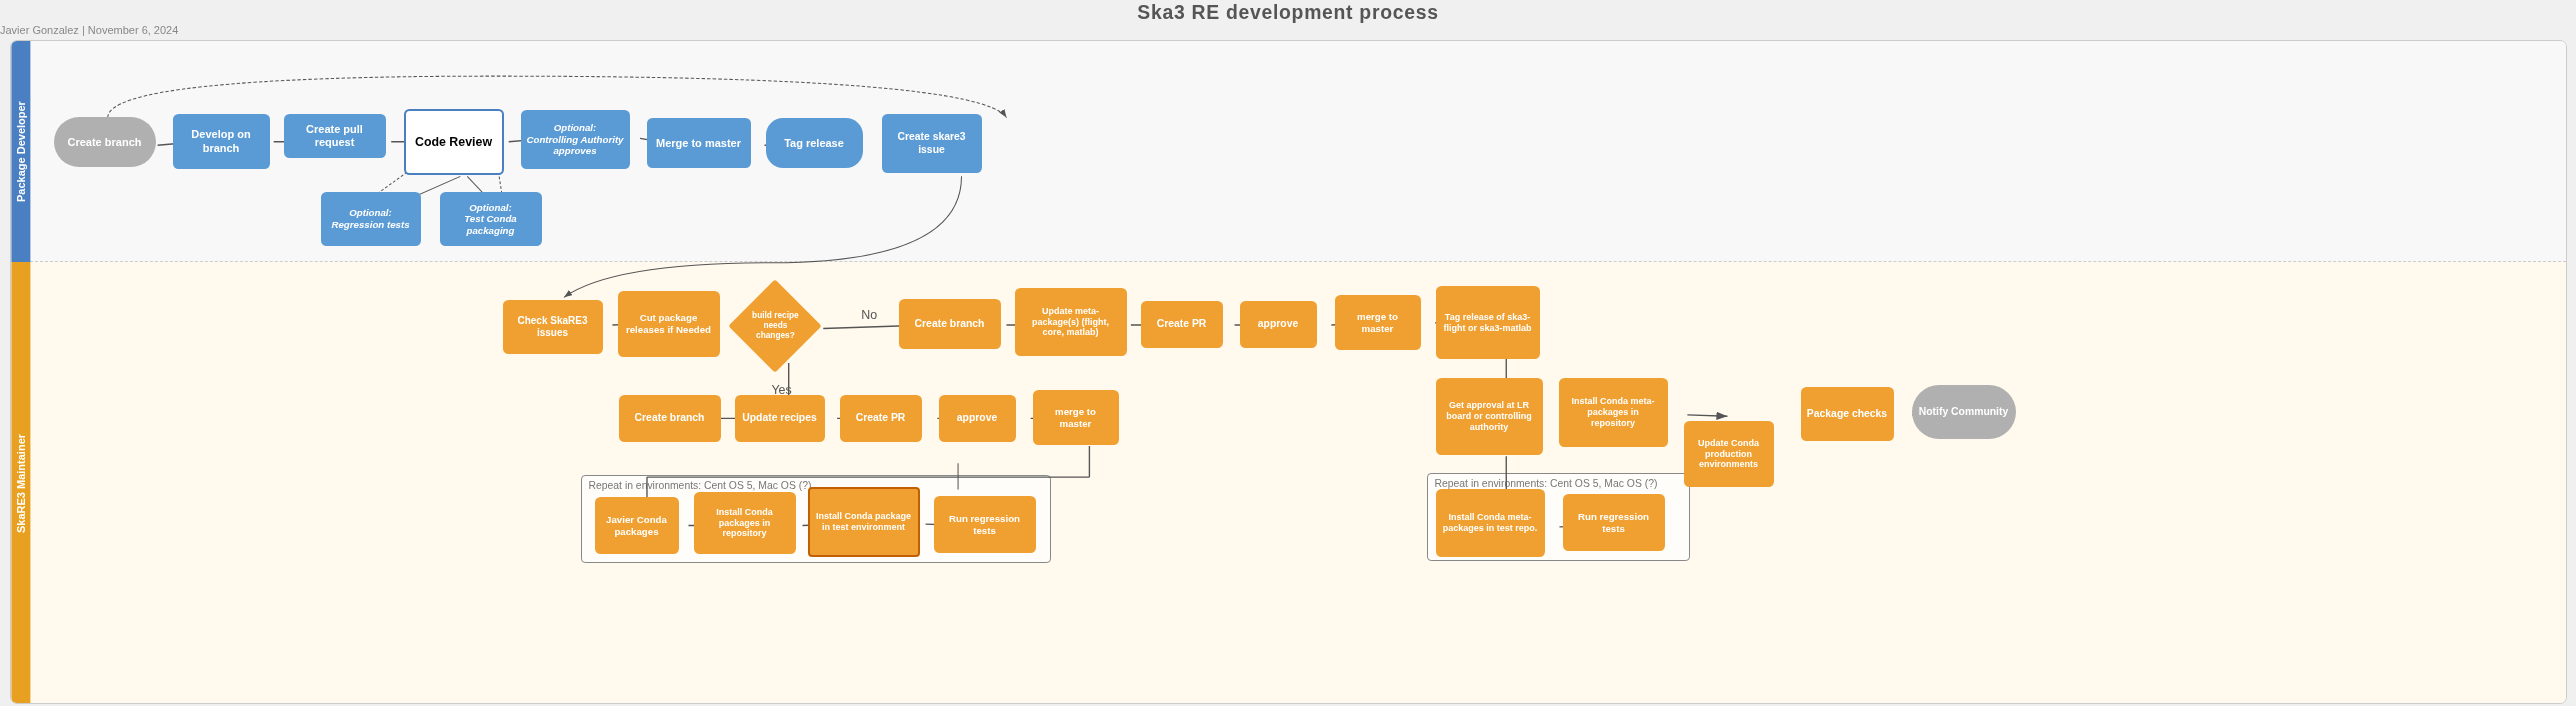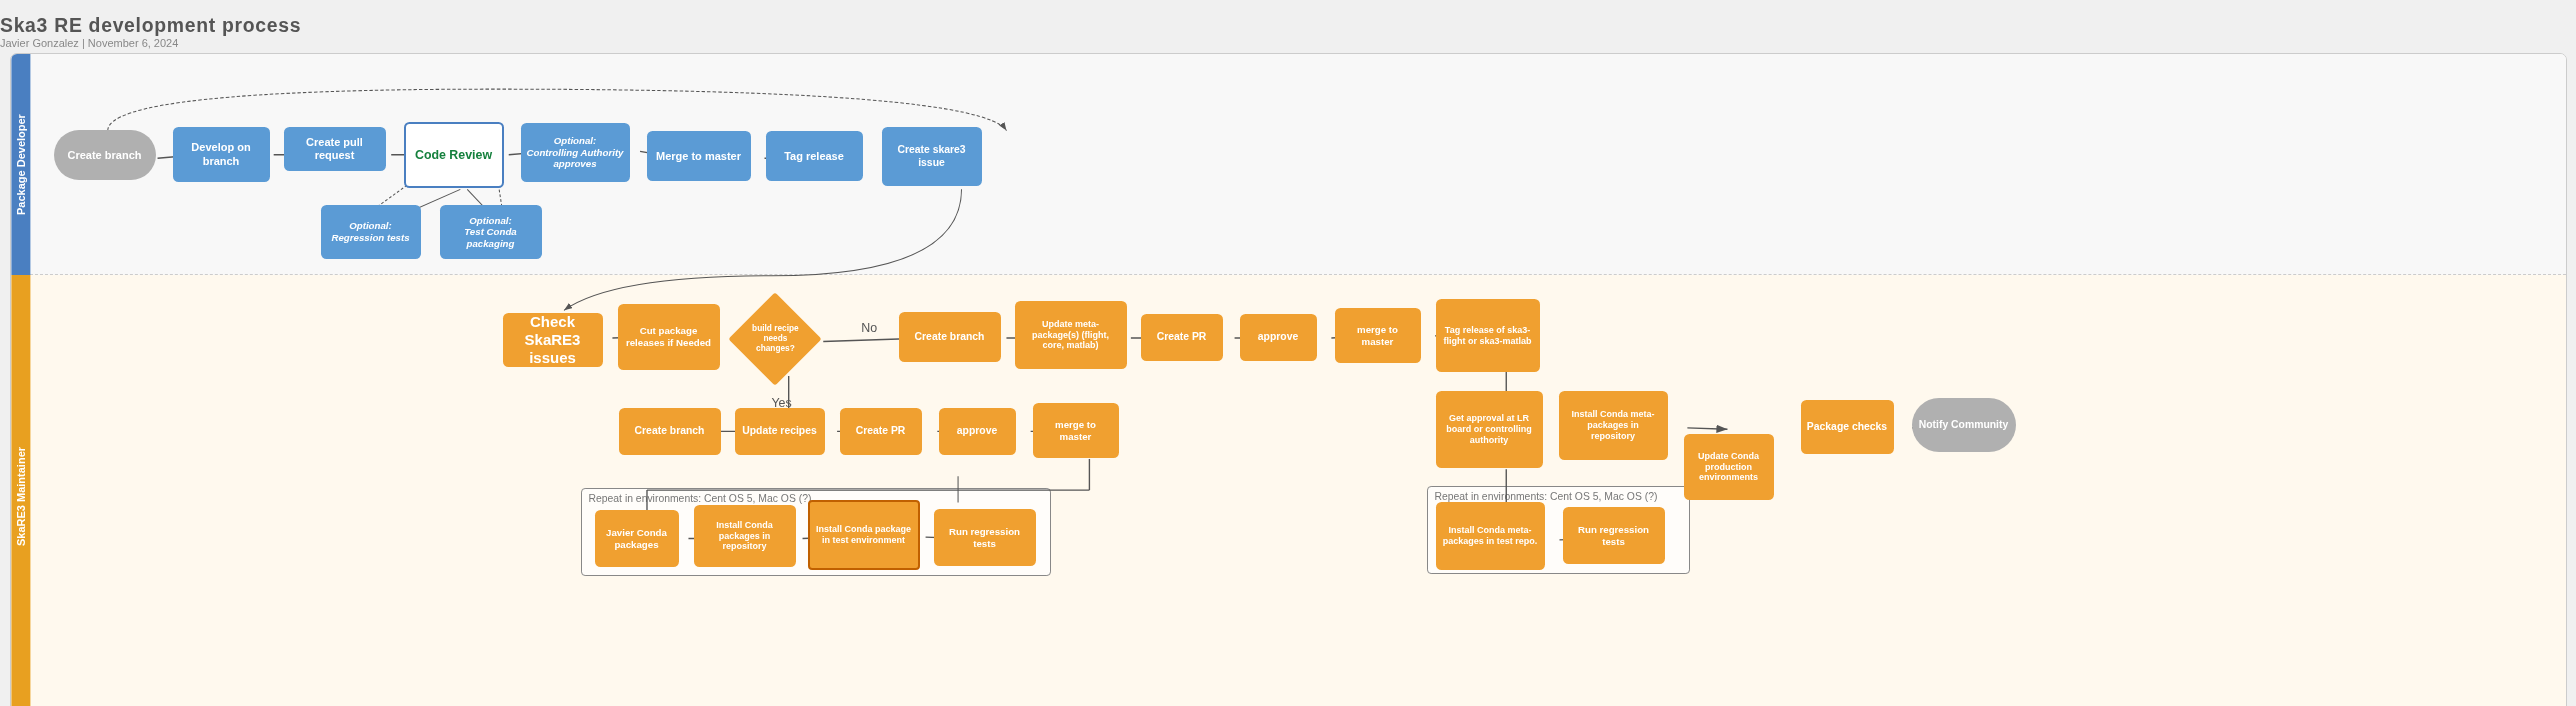--- a/index.html
+++ b/index.html
@@ -6,25 +6,25 @@
     body {
       background: #f0f0f0;
       font-family: Arial, sans-serif;
       width: 2576px;
       height: 706px;
       overflow: hidden;
       position: relative;
     }
 
     .main-title {
-      text-align: left;
+      text-align: center;
       font-size: 19.4px;
       font-weight: bold;
       color: #555;
-      padding-top: 14px;
+      padding-top: 1px;
       letter-spacing: 0.7px;
     }
     .subtitle {
       text-align: left;
       font-size: 11px;
       color: #888;
       margin-bottom: 4.1px;
     }
 
     .diagram-container {
@@ -102,21 +102,21 @@
       background: #b0b0b0;
       color: white;
       border-radius: 35px;
     }
     .node-blue {
       background: #5b9bd5;
       color: white;
     }
     .node-blue-outline {
       background: white;
-      color: #15803d;
+      color: #000000;
       border: 2.1px solid #4a7fc1;
     }
     .node-orange {
       background: #f0a030;
       color: white;
     }
     .node-diamond {
       background: #f0a030;
       color: white;
       transform: rotate(45deg);
@@ -279,37 +279,37 @@
   </div>
 
   <div class="node node-blue" style="left:510px;top:69px;width:109px;height:59px;font-size:9.7px;font-style:italic;">
     Optional:<br>Controlling Authority approves
   </div>
 
   <div class="node node-blue" style="left:636px;top:77px;width:104px;height:50px;font-size:11px;">
     Merge to master
   </div>
 
-  <div class="node node-blue" style="left:755px;top:77px;width:97px;height:50px;font-size:11px;">
+  <div class="node node-blue" style="left:755px;top:77px;width:97px;height:50px;font-size:11px;border-radius:17px;">
     Tag release
   </div>
 
   <div class="node node-blue" style="left:871px;top:73px;width:100px;height:59px;font-size:10.4px;">
     Create skare3 issue
   </div>
 
   <div class="node node-blue" style="left:310px;top:151px;width:100px;height:54px;font-size:9.7px;font-style:italic;">
     Optional:<br>Regression tests
   </div>
 
   <div class="node node-blue" style="left:429px;top:151px;width:102px;height:54px;font-size:9.7px;font-style:italic;">
     Optional:<br>Test Conda packaging
   </div>
 
-  <div class="node node-orange" style="left:492px;top:259px;width:100px;height:54px;font-size:15px;">
+  <div class="node node-orange" style="left:492px;top:259px;width:100px;height:54px;font-size:10px;">
     Check SkaRE3 issues
   </div>
 
   <div class="node node-orange" style="left:607px;top:250px;width:102px;height:66px;font-size:9.7px;font-weight:bold;">
     Cut package releases if Needed
   </div>
 
   <div class="node node-diamond" style="left:731px;top:252px;width:66px;height:66px;">
     <span class="node-diamond-text" style="font-size:8.3px;">build recipe needs changes?</span>
   </div>

